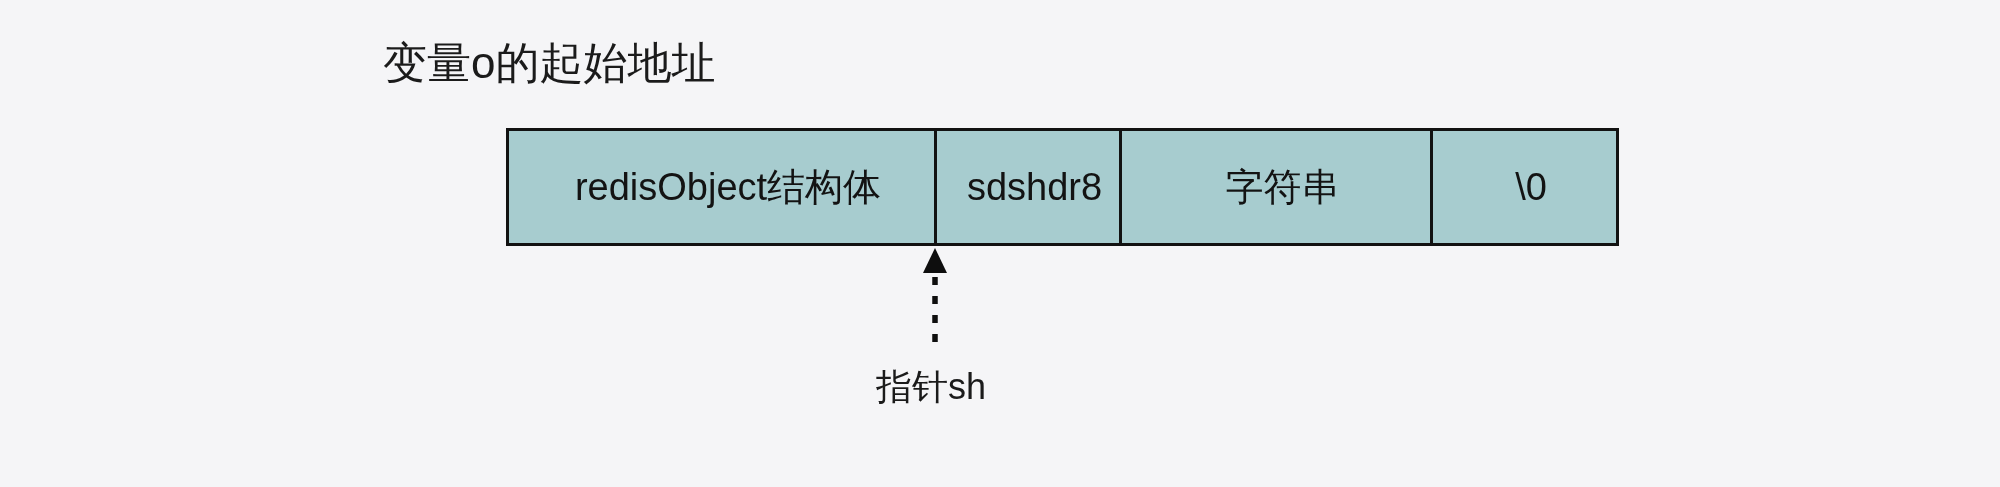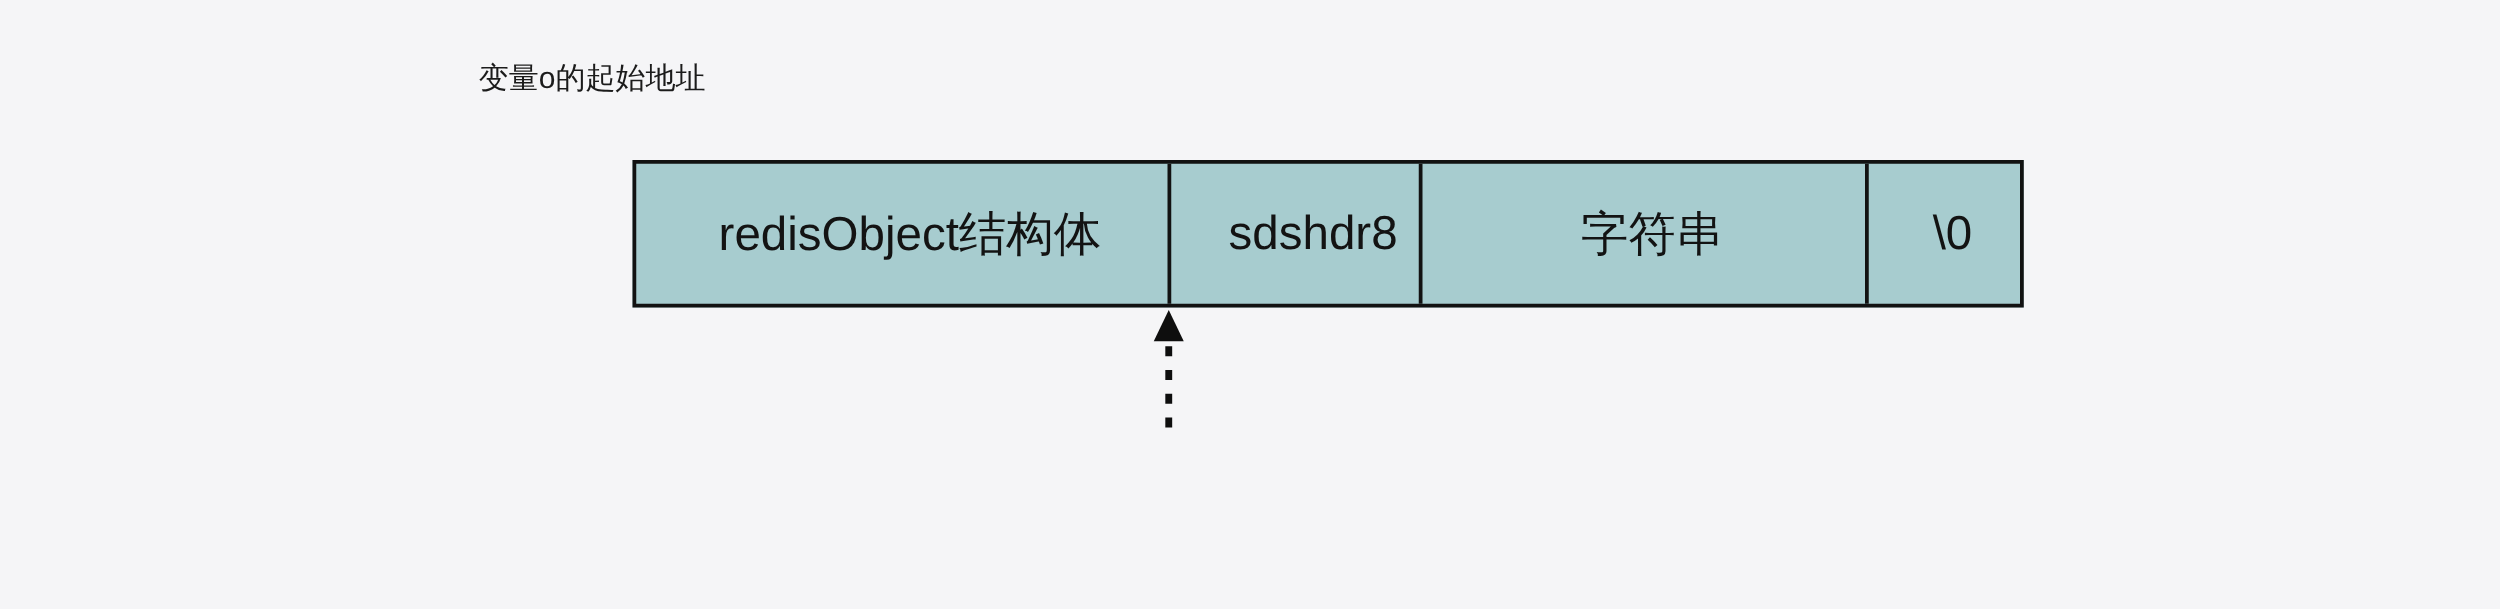--- a/index.html
+++ b/index.html
@@ -10,21 +10,21 @@
     background: #f5f5f7;
     font-family: "Liberation Sans", sans-serif;
     color: #1b1b1b;
     overflow: hidden;
   }
 
   
   .top-label {
     position: absolute;
     top: 42px;
-    font-size: 24px;
+    font-size: 44px;
     line-height: 42px;
     white-space: nowrap;
     color: #1b1b1b;
   }
   .top-label.start { left: 383px; }
   .top-label.next  { left: 850px; }
 
   
   .bar {
     position: absolute;
@@ -41,22 +41,22 @@
     box-sizing: border-box;
     display: flex;
     align-items: center;
     justify-content: center;
     font-size: 38px;
     white-space: nowrap;
     color: #131313;
     padding-left: 13px;
   }
   .cell.c1 { width: 428px; border-right: 3px solid #121212; }
-  .cell.c2 { width: 185px; border-right: 3px solid #121212; margin-left: 16px; }
-  .cell.c3 { width: 357px; border-right: 3px solid #121212; }
+  .cell.c2 { width: 185px; border-right: 3px solid #121212; }
+  .cell.c3 { width: 311px; border-right: 3px solid #121212; }
   .cell.c4 { flex: 1; }
 
   
   .pointer-arrow {
     position: absolute;
     left: 917px;
     top: 247px;
     width: 36px;
     height: 106px;
   }
@@ -102,15 +102,16 @@
     <div class="cell c2">sdshdr8</div>
     <div class="cell c3">字符串</div>
     <div class="cell c4">\0</div>
   </div>
 
   <svg class="pointer-arrow" viewBox="0 0 36 106">
     <polygon points="18,1 6,26 30,26" fill="#0e0e0e"></polygon>
     <line x1="18" y1="30" x2="18" y2="103" stroke="#0e0e0e" stroke-width="5.5" stroke-dasharray="8 11"></line>
   </svg>
 
+  <div class="pointer-label">指针sh</div>
 
 
 </div>
 
 </body></html>

